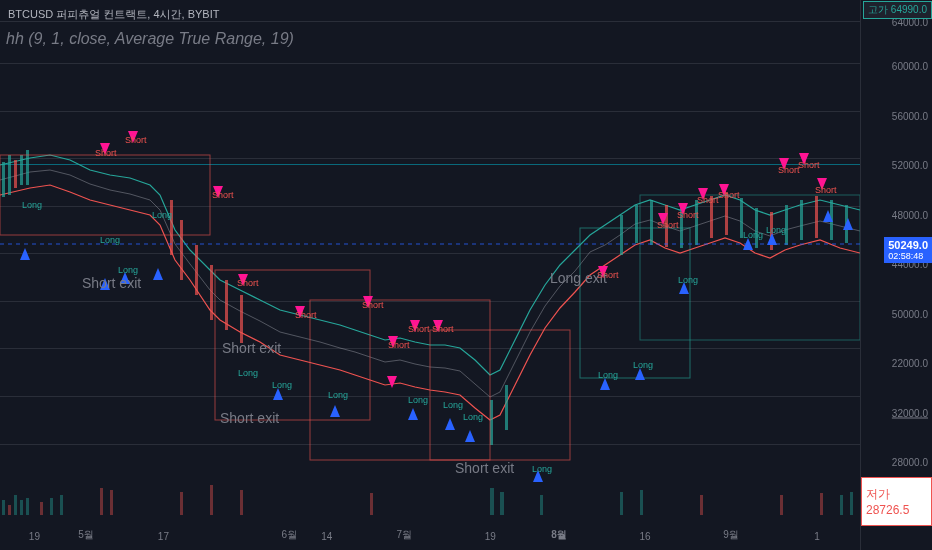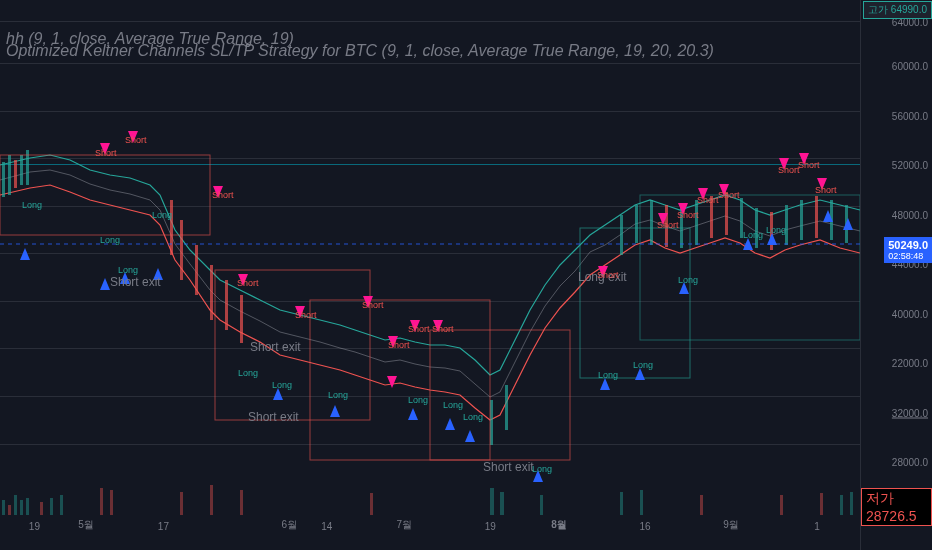--- a/index.html
+++ b/index.html
@@ -77,24 +77,24 @@
       background: #1e222d;
       color: #26a69a;
       font-size: 10px;
       padding: 1px 4px;
       z-index: 20;
       border: 1px solid #26a69a;
     }
     .low-badge {
       position: absolute;
       right: 0;
-      background: #000000;
+      background: #ffffff;
       color: #ef5350;
-      font-size: 14px;
-      padding: 1px 4px;
+      font-size: 12px;
+      padding: 8px 4px;
       z-index: 20;
       border: 1px solid #ef5350;
     }
 
     
     #x-axis {
       position: absolute;
       bottom: 0;
       left: 0;
       width: 860px;
@@ -145,45 +145,46 @@
       position: absolute;
       white-space: nowrap;
     }
     .label-short {
       font-size: 9px;
       color: #ef5350;
       position: absolute;
       white-space: nowrap;
     }
     .label-exit {
-      font-size: 12px;
+      font-size: 14px;
       color: #787b86;
       position: absolute;
       white-space: nowrap;
-      margin-left: 28px;
     }
 
     
     .h-line-cyan {
       position: absolute;
       left: 0;
       width: 860px;
       height: 1px;
       background: #00bcd4;
       opacity: 0.5;
     }
   </style>
 </head>
 <body>
 
 <div id="chart-container">
 
+  <div id="top-bar">
+    <span class="top-bar-text">BTCUSD 퍼피츄얼 컨트랙트, 4시간, BYBIT</span>
+  </div>
 
   <div class="indicator-text" style="top:30px; left:6px;">hh (9, 1, close, Average True Range, 19)</div>
-  <div class="indicator-text" style="top:42px; left:6px;">Optimized Keltner Channels SL/TP Strategy for BTC (9, 1, close, Average True Range, 19, 20, 20.3)</div>
 
   <div id="chart-area">
 
     <div class="grid-h" style="top:4%;"></div>
     <div class="grid-h" style="top:12%;"></div>
     <div class="grid-h" style="top:21%;"></div>
     <div class="grid-h" style="top:30%;"></div>
     <div class="grid-h" style="top:39%;"></div>
     <div class="grid-h" style="top:48%;"></div>
     <div class="grid-h" style="top:57%;"></div>
@@ -349,21 +350,21 @@
     <div class="label-short" style="left:815px;top:185px;">Short</div>
   </div>
 
   <div id="y-axis">
     <span class="y-label" style="top:4%;">64000.0</span>
     <span class="y-label" style="top:12%;">60000.0</span>
     <span class="y-label" style="top:21%;margin-left:41px;">56000.0</span>
     <span class="y-label" style="top:30%;">52000.0</span>
     <span class="y-label" style="top:39%;">48000.0</span>
     <span class="y-label" style="top:48%;">44000.0</span>
-    <span class="y-label" style="top:57%;">40000.0</span>
+    <span class="y-label" style="top:57%;">50000.0</span>
     <span class="y-label" style="top:66%;">22000.0</span>
     <span class="y-label" style="top:75%;text-decoration:underline;">32000.0</span>
     <span class="y-label" style="top:84%;">28000.0</span>
 
     <span style="position:absolute;top:2px;right:4px;font-size:9px;color:#787b86;">USD</span>
 
     <div class="high-badge" style="top:1px;right:0;">
       <span>고가</span>
       <span>64990.0</span>
     </div>
@@ -372,21 +373,21 @@
       <div style="font-size:11px;font-weight:bold;">50249.0</div>
       <div style="font-size:9px;">02:58:48</div>
     </div>
 
     <div class="low-badge" style="bottom:24px;right:0;">
       <span>저가</span>
       <span>28726.5</span>
     </div>
   </div>
 
-  <div id="x-axis" style="position:absolute;bottom:14px;left:0;width:860px;height:22px;">
+  <div id="x-axis" style="position:absolute;bottom:4px;left:0;width:860px;height:22px;">
     <span class="x-label" style="left:4%;">19</span>
     <span class="x-label" style="left:10%;">5월</span>
     <span class="x-label" style="left:19%;">17</span>
     <span class="x-label" style="left:29%;margin-left:40px;">6월</span>
     <span class="x-label" style="left:38%;">14</span>
     <span class="x-label" style="left:47%;text-align:center;">7월</span>
     <span class="x-label" style="left:57%;">19</span>
     <span class="x-label" style="left:65%;font-weight:bold;">8월</span>
     <span class="x-label" style="left:75%;">16</span>
     <span class="x-label" style="left:85%;">9월</span>

